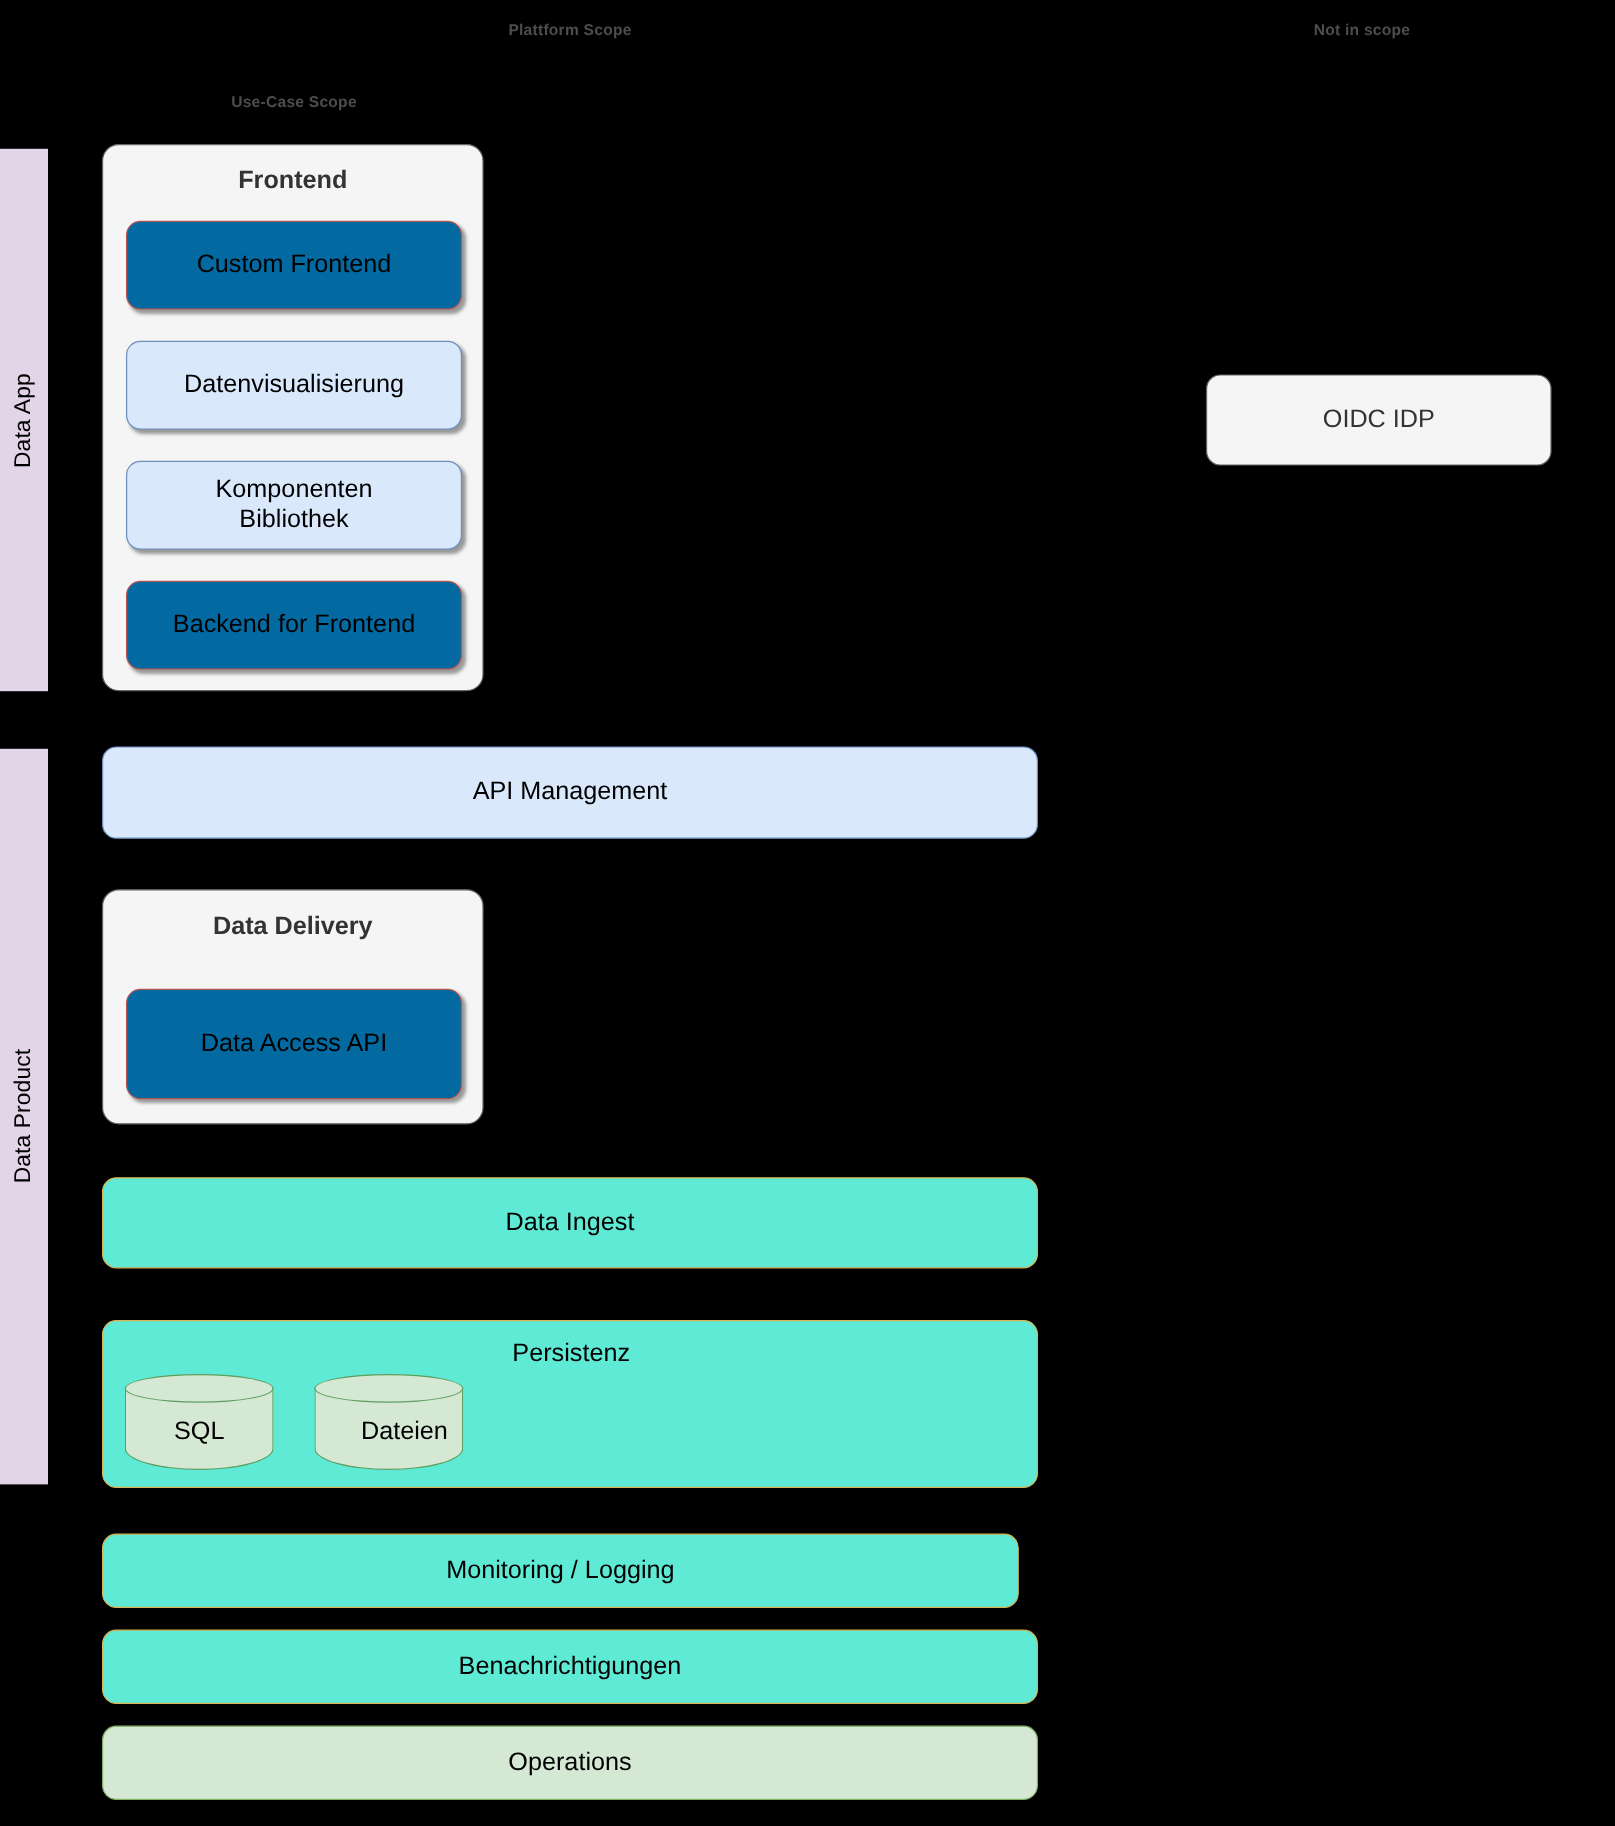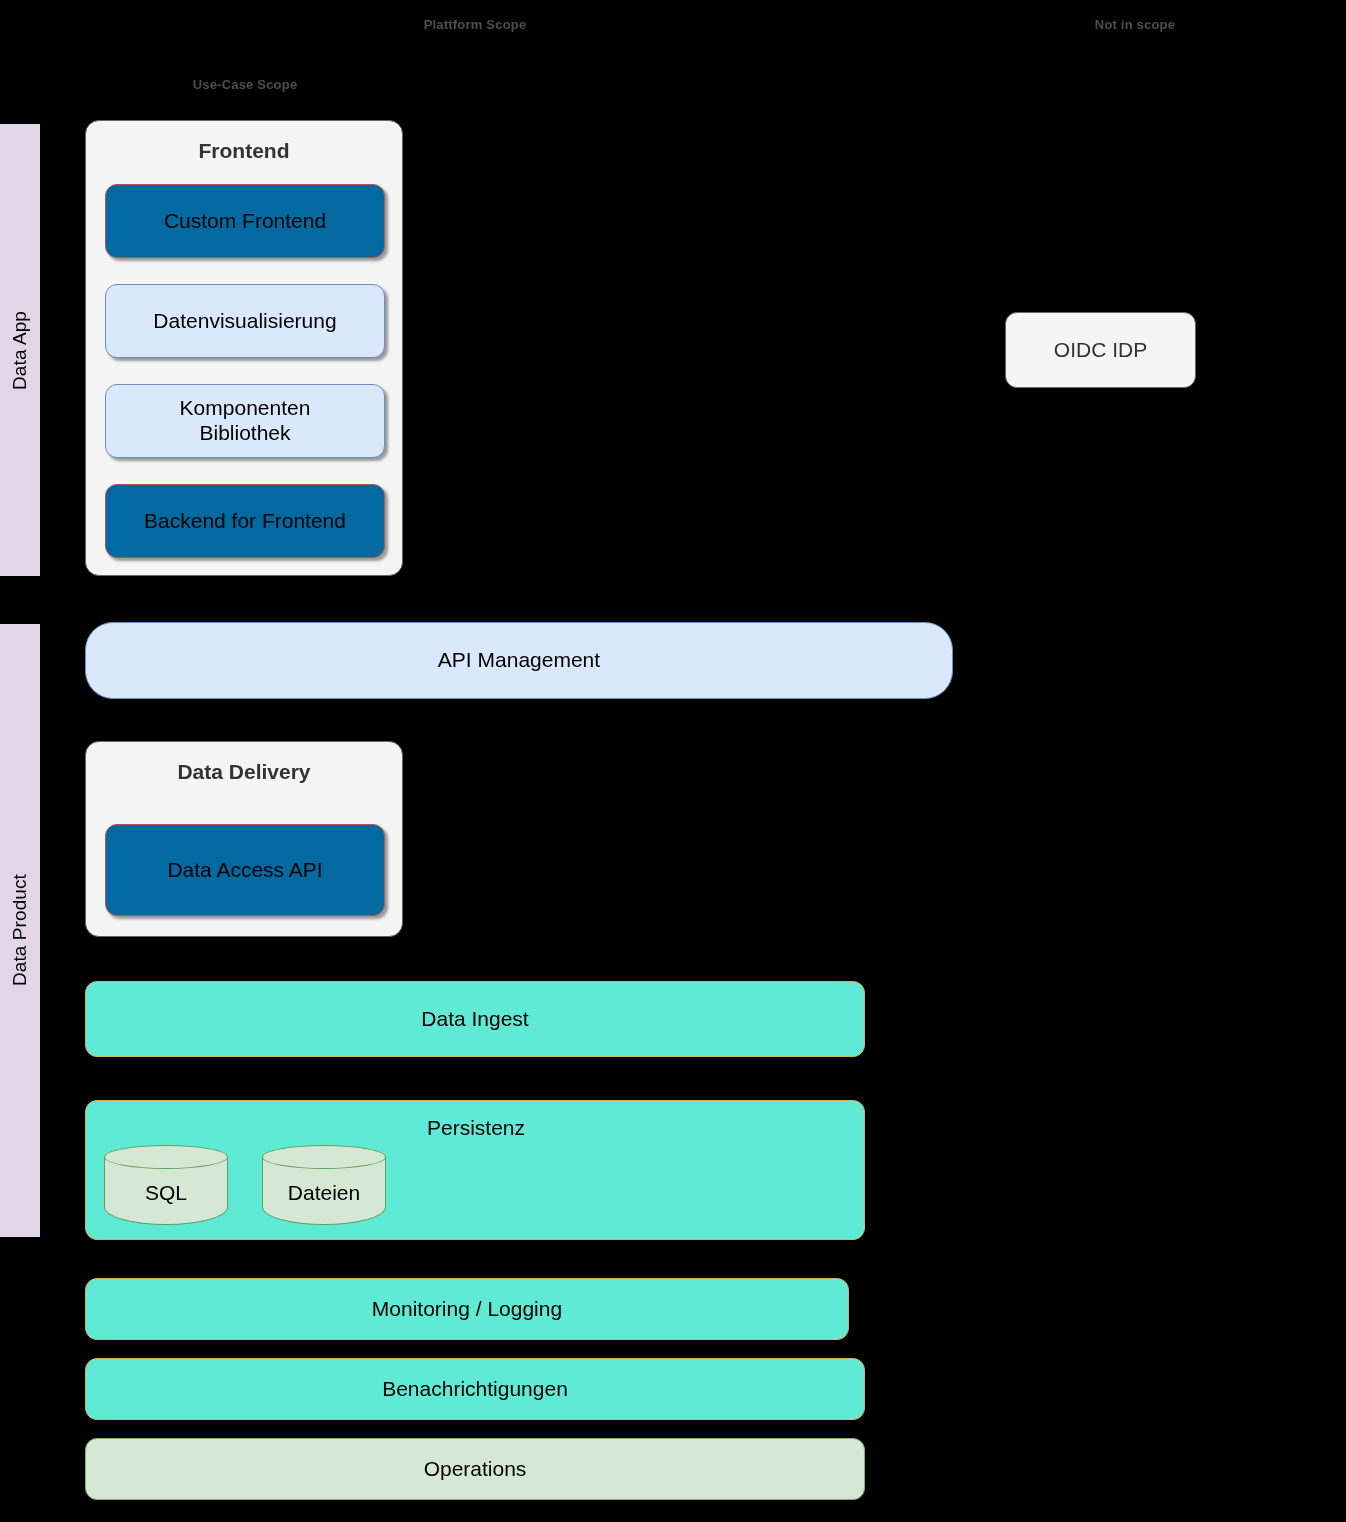--- a/index.html
+++ b/index.html
@@ -177,21 +177,21 @@
 
   <div class="node blue shadow" style="left:105px; top:384px; width:280px; height:74px; flex-direction:column;">
     <span>Komponenten</span>
     <span>Bibliothek</span>
   </div>
 
   <div class="node pink shadow" style="left:105px; top:484px; width:280px; height:74px;">
     <span>Backend for Frontend</span>
   </div>
 
-  <div class="node blue shadow" style="left:85px; top:622px; width:868px; height:77px;border-radius:28px;">
+  <div class="node blue shadow" style="left:85px; top:622px; width:780px; height:77px;">
     <span>API Management</span>
   </div>
 
   <div class="group" style="left:85px; top:741px; width:318px; height:196px;">
     <div class="group-title" style="top:18px;">Data Delivery</div>
   </div>
 
   <div class="node pink shadow" style="left:105px; top:824px; width:280px; height:92px;">
     <span>Data Access API</span>
   </div>
@@ -202,36 +202,36 @@
 
   <div class="node yellow shadow" style="left:85px; top:1100px; width:780px; height:140px; display:block;">
     <div class="inner-title" style="left:390px; top:15px;">Persistenz</div>
 
     <div class="cyl" style="left:18px; top:44px; width:124px; height:80px;">
       <div class="cyl-body" style="top:11px; width:124px; height:69px;"></div>
       <div class="cyl-top" style="top:0px; width:124px; height:24px;"></div>
       <div class="cyl-label" style="top:36px;">SQL</div>
     </div>
 
-    <div class="cyl" style="left:176px; top:44px; width:124px; height:80px;">
+    <div class="cyl" style="left:176px; top:44px; width:124px; height:80px;padding-left:26px;">
       <div class="cyl-body" style="top:11px; width:124px; height:69px;"></div>
       <div class="cyl-top" style="top:0px; width:124px; height:24px;"></div>
       <div class="cyl-label" style="top:36px;">Dateien</div>
     </div>
   </div>
 
   <div class="node yellow shadow" style="left:85px; top:1278px; width:764px; height:62px;">
     <span>Monitoring / Logging</span>
   </div>
 
   <div class="node yellow shadow" style="left:85px; top:1358px; width:780px; height:62px;">
     <span>Benachrichtigungen</span>
   </div>
 
   <div class="node green shadow" style="left:85px; top:1438px; width:780px; height:62px;">
     <span>Operations</span>
   </div>
 
-  <div class="node grayish shadow" style="left:1005px; top:312px; width:191px; height:76px; color:#333333;">
+  <div class="node grayish shadow" style="left:1005px; top:312px; width:288px; height:76px; color:#333333;">
     <span>OIDC IDP</span>
   </div>
 
 </div>
 
 </body></html>

